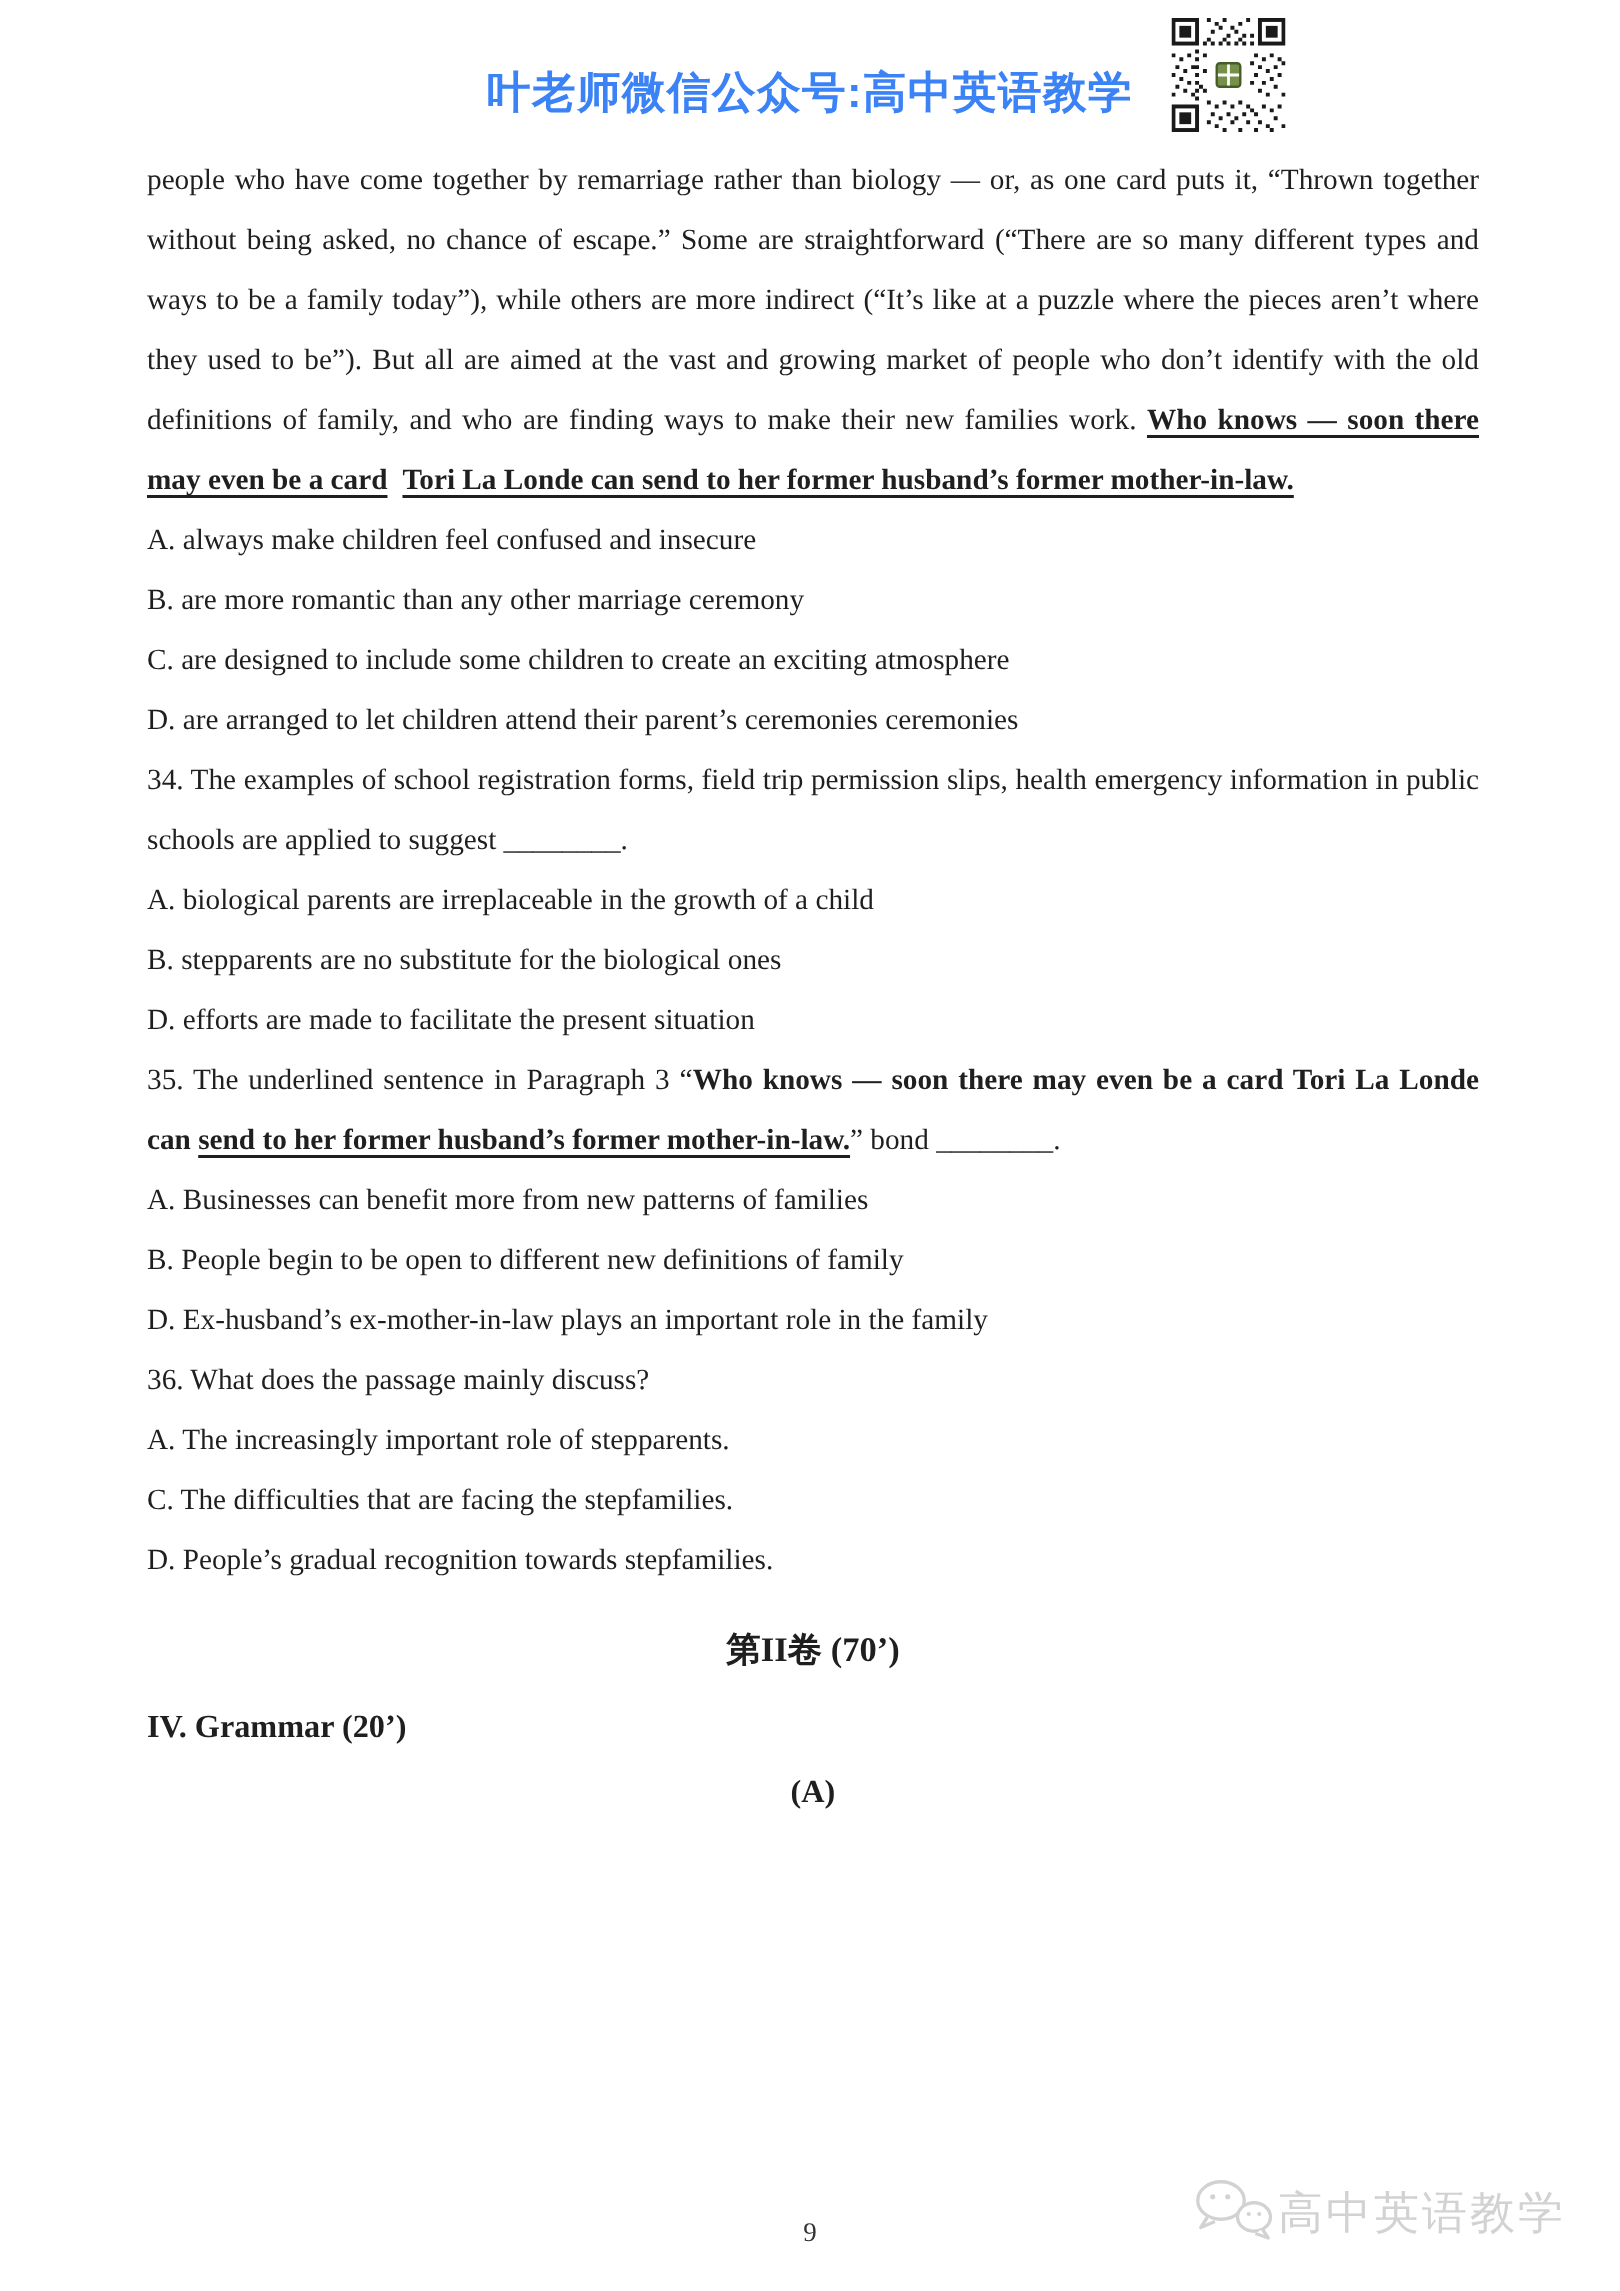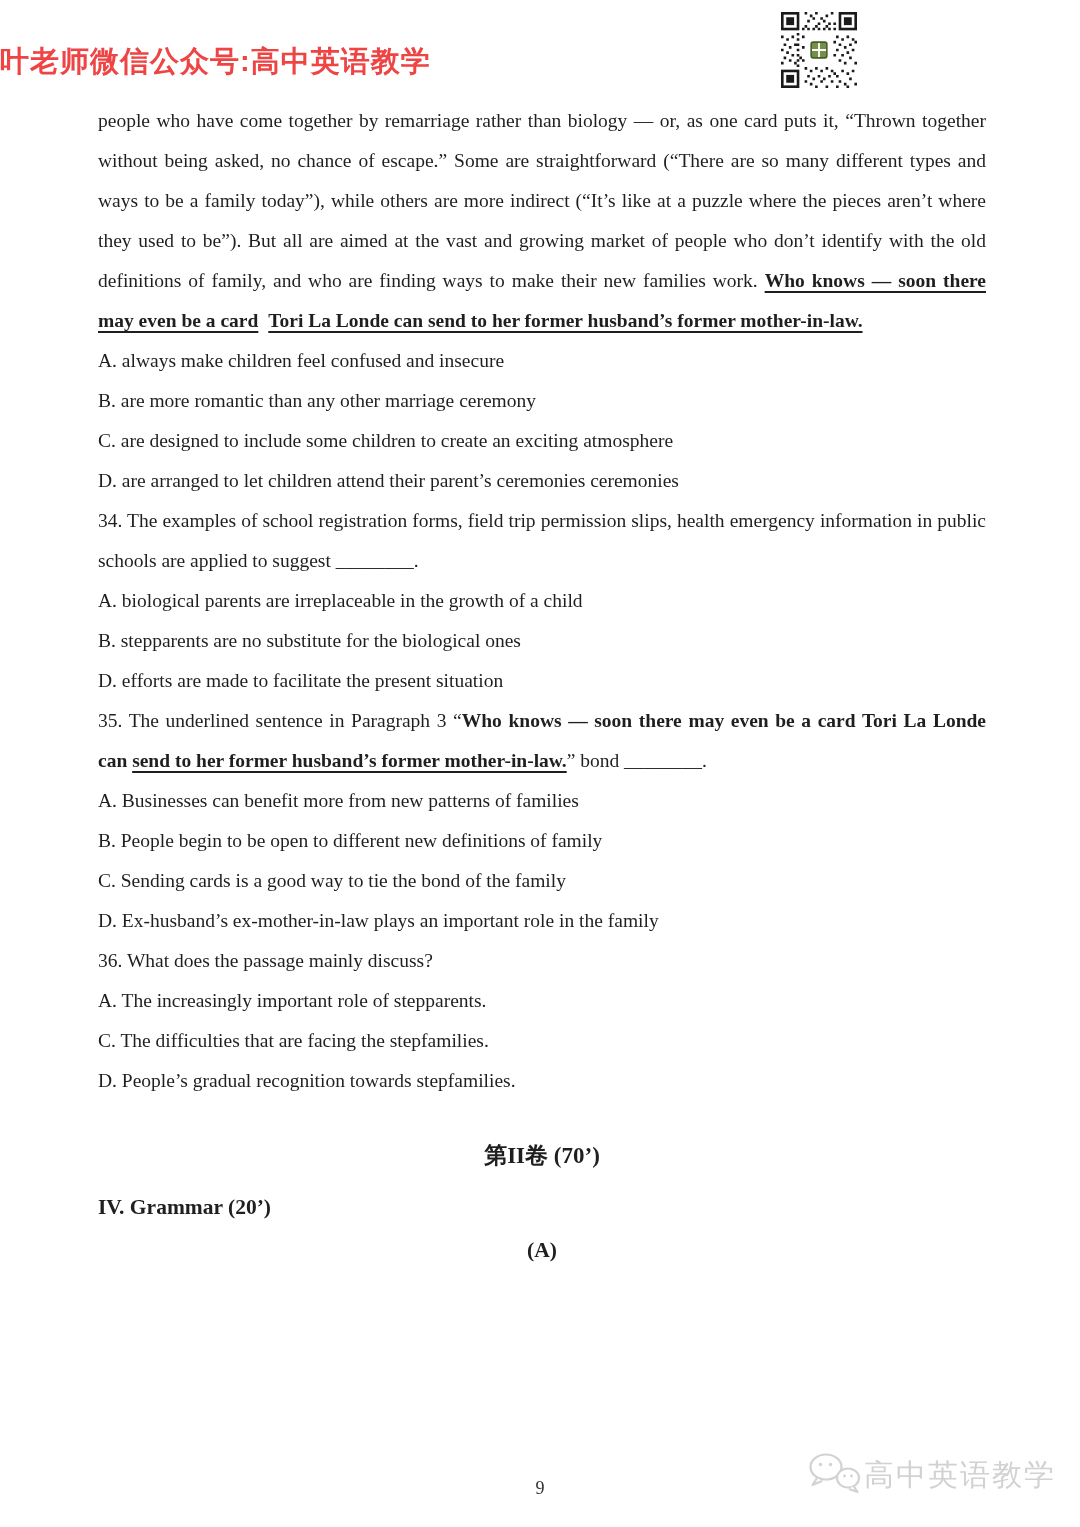--- a/index.html
+++ b/index.html
@@ -11,26 +11,26 @@
     background: #ffffff;
     font-family: "Liberation Serif", serif;
     color: #1f1f1f;
     overflow: hidden;
   }
   .header-title {
     position: absolute;
     top: 42px;
     left: 0;
     width: 100%;
-    text-align: left;
+    text-align: center;
     font-family: "Liberation Sans", sans-serif;
     font-size: 29px;
     font-weight: 600;
     letter-spacing: 1px;
-    color: #ef4444;
+    color: #3b82f6;
   }
   .qr {
     position: absolute;
     left: 781px;
     top: 12px;
     width: 76px;
     height: 76px;
   }
   .content {
     position: absolute;
@@ -45,21 +45,21 @@
   .bu {
     font-weight: 700;
     text-decoration: underline;
     text-decoration-thickness: 2px;
     text-underline-offset: 4px;
   }
   .b { font-weight: 700; }
   .wgap { display: inline-block; width: 10px; }
   .stem, .option { margin: 0; }
   .section-center {
-    margin-top: 40px;
+    margin-top: 24px;
     text-align: center;
     font-weight: 700;
     font-size: 23px;
     line-height: 30px;
   }
   .section-left {
     margin-top: 21px;
     text-align: left;
     font-weight: 700;
     font-size: 21.5px;
@@ -77,21 +77,21 @@
     top: 1478px;
     left: 0;
     width: 100%;
     text-align: center;
     font-size: 18px;
     color: #333;
   }
   .watermark {
     position: absolute;
     top: 1450px;
-    right: 24px;
+    right: 36px;
     display: flex;
     align-items: center;
     gap: 1px;
     color: #cfcfcf;
   }
   .watermark-text {
     font-family: "Liberation Sans", sans-serif;
     font-size: 30px;
     letter-spacing: 2px;
     color: #d2d2d2;
@@ -135,21 +135,20 @@
     <div class="option">D. are arranged to let children attend their parent’s ceremonies ceremonies</div>
 
     <div class="stem">34. The examples of school registration forms, field trip permission slips, health emergency information in public schools are applied to suggest ________.</div>
     <div class="option">A. biological parents are irreplaceable in the growth of a child</div>
     <div class="option">B. stepparents are no substitute for the biological ones</div>
     <div class="option">D. efforts are made to facilitate the present situation</div>
 
     <div class="stem"><span>35. The underlined sentence in Paragraph 3 “</span><span class="b">Who knows — soon there may even be a card Tori La Londe can </span><span class="bu">send to her former husband’s former mother-in-law.</span><span>” bond ________.</span></div>
     <div class="option">A. Businesses can benefit more from new patterns of families</div>
     <div class="option">B. People begin to be open to different new definitions of family</div>
-    <div class="option">C. Sending cards is a good way to tie the bond of the family</div>
     <div class="option">D. Ex-husband’s ex-mother-in-law plays an important role in the family</div>
 
     <div class="stem">36. What does the passage mainly discuss?</div>
     <div class="option">A. The increasingly important role of stepparents.</div>
     <div class="option">C. The difficulties that are facing the stepfamilies.</div>
     <div class="option">D. People’s gradual recognition towards stepfamilies.</div>
 
     <div class="section-center">第II卷 (70’)</div>
     <div class="section-left">IV. Grammar (20’)</div>
     <div class="section-sub">(A)</div>

